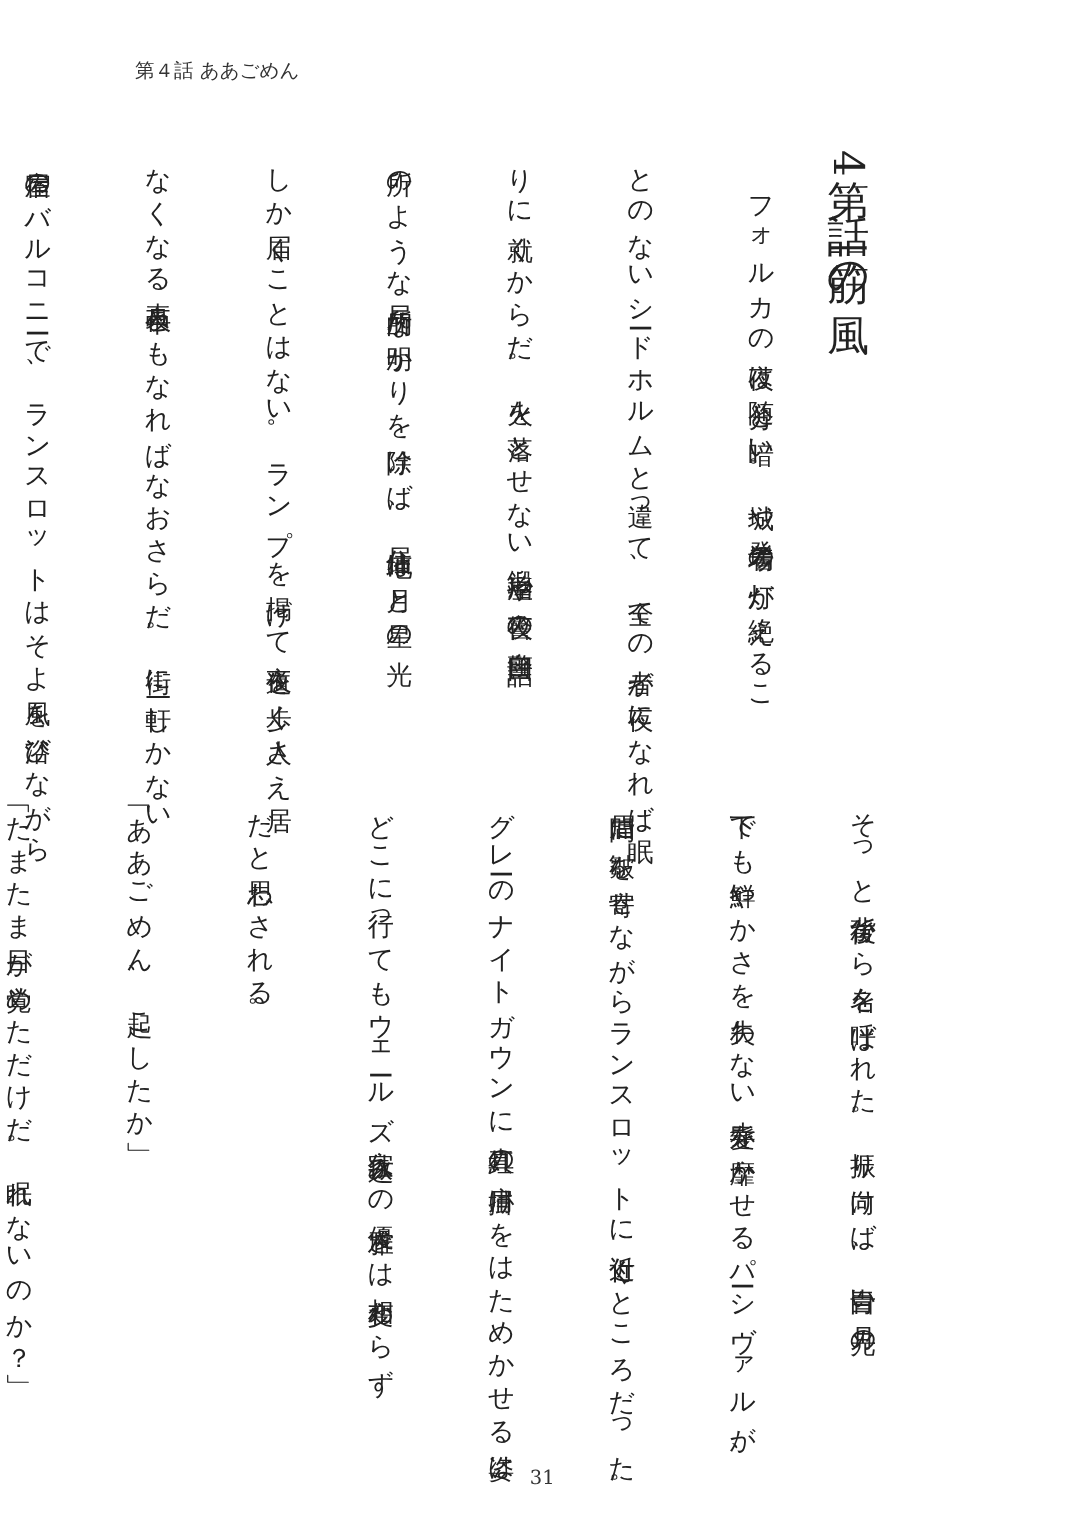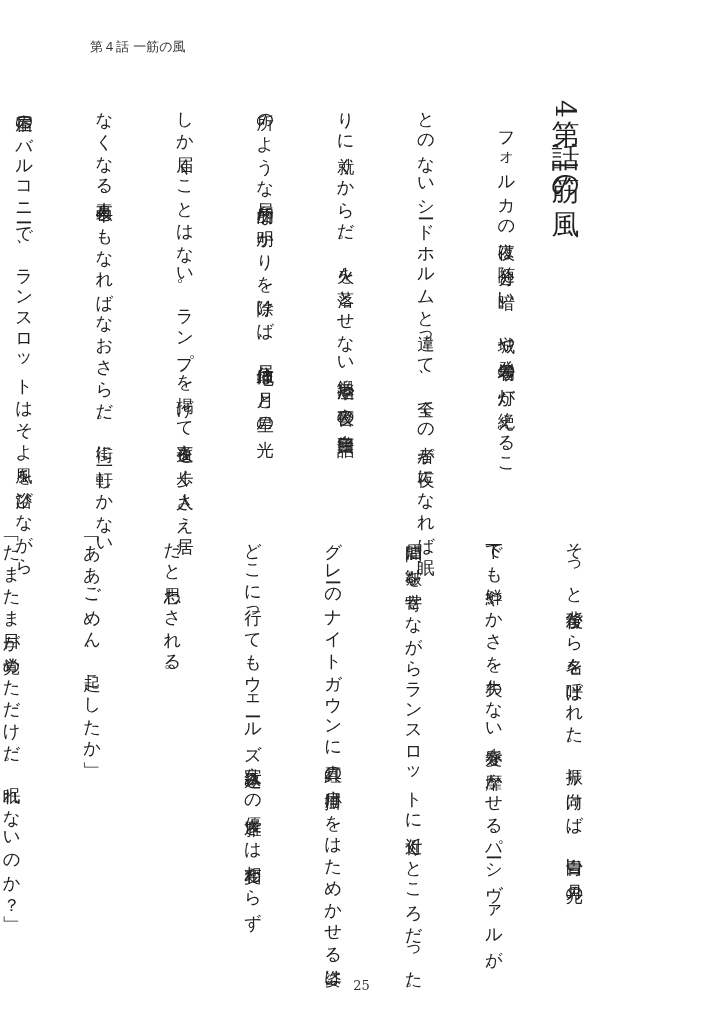--- a/index.html
+++ b/index.html
@@ -11,21 +11,21 @@
   .block-top { right: 150px; top: 100px; height: 400px; }
   .chapter-title { position: absolute; right: 138px; top: 98px; writing-mode: vertical-rl;
                    font-size: 28px; letter-spacing: 2px; line-height: 40px; }
   .block-bottom { right: 82px; top: 530px; height: 410px; }
   .col { display: block; }
   .page-number { position: absolute; left: 0; right: 0; top: 978px; text-align: center; font-size: 13px; color: #333; }
 </style>
 </head>
 <body>
 
-<div class="running-head">第４話 一筋の風</div>
+<div class="running-head">第４話 ああごめん</div>
 
 <div class="chapter-title">第4話　一筋の風</div>
 
 <div class="block block-top">
   <span class="col">　フォルカの夜は随分と暗い。城や発着場の灯が絶えるこ</span>
   <span class="col">とのないシードホルムと違って、全ての者が夜になれば眠</span>
   <span class="col">りに就くからだ。火を落とせない鍛冶屋や夜警の自警団詰</span>
   <span class="col">所のような局所的な明かりを除けば、居住地は月と星の光</span>
   <span class="col">しか届くことはない。ランプを掲げて夜道を歩く人さえ居</span>
   <span class="col">なくなる真夜中ともなればなおさらだ。街に一軒しかない</span>
@@ -59,13 +59,13 @@
   
   
   
   
   
   
   
   
 </div>
 
-<div class="page-number">25</div>
+<div class="page-number">31</div>
 
 </body></html>

